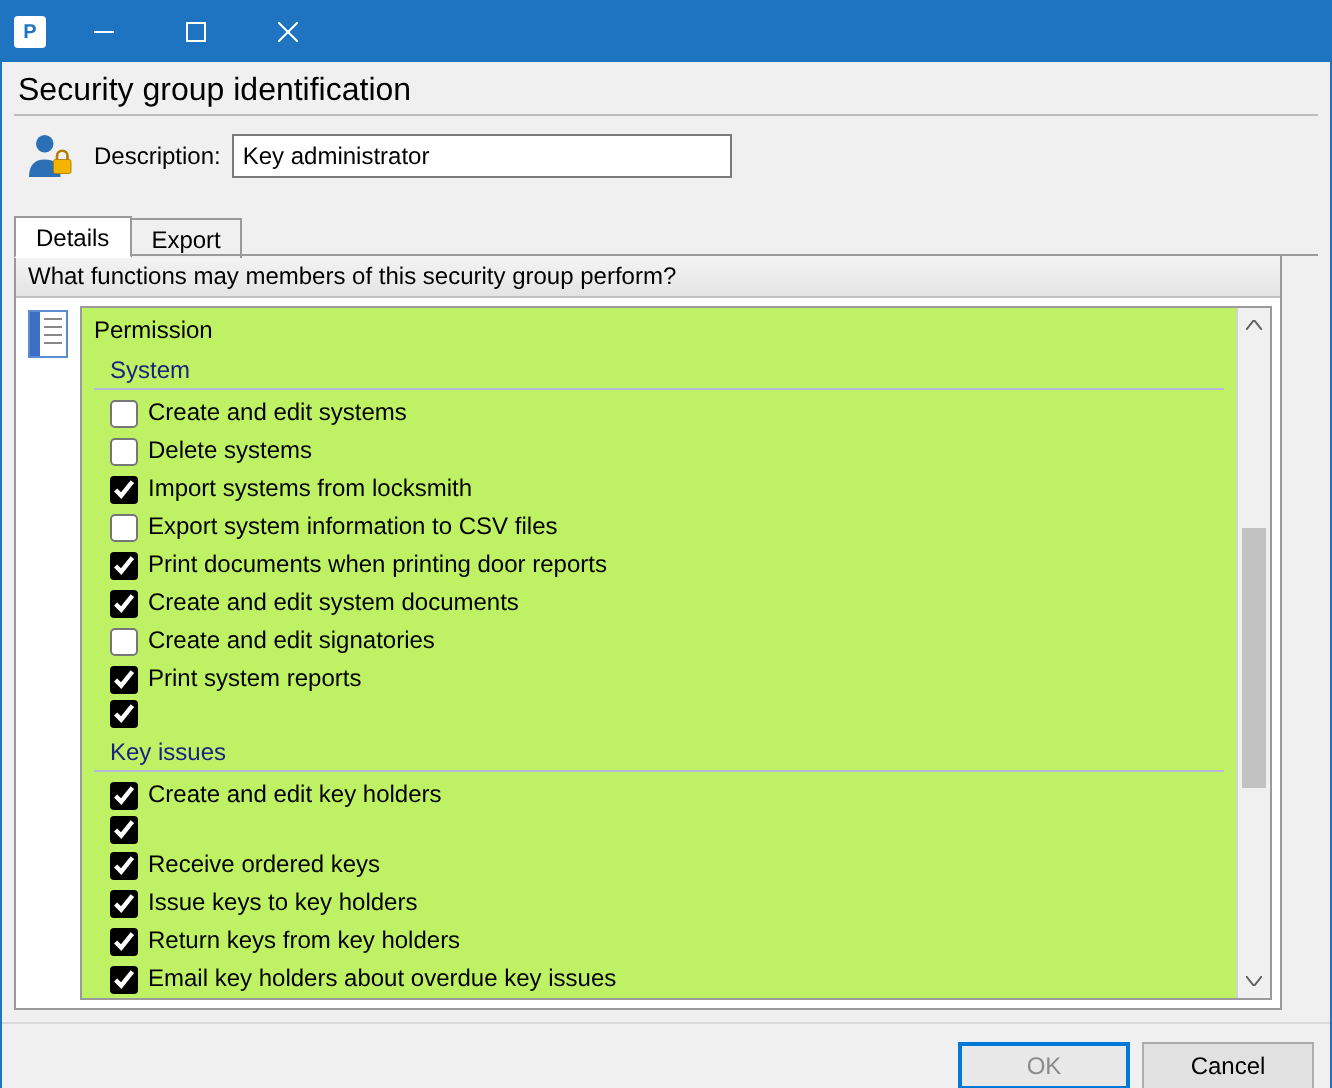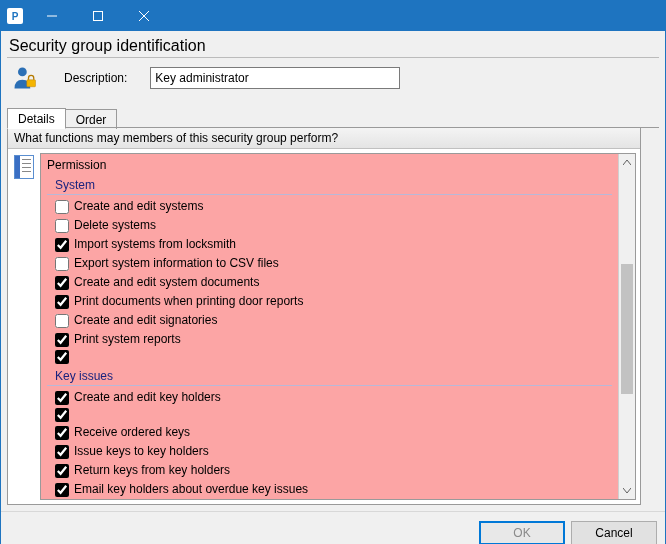--- a/index.html
+++ b/index.html
@@ -60,21 +60,20 @@
     top: 0;
     font-size: 16px;
     color: #000;
     padding: 2px 0 2px 2px;
   }
   .groupbox .gb-body {
     border-top: 1px solid #bbb;
     padding: 6px 4px 10px 4px;
     display: flex;
     align-items: center;
-    gap: 17px;
   }
   .person-icon {
     width: 28px; height: 28px;
     margin-right: 8px;
     position: relative;
   }
   .person-icon svg { width: 28px; height: 28px; }
 
   .desc-label { margin-right: 6px; }
   .desc-input {
@@ -166,21 +165,21 @@
   .left-icon-col .list-icon .lines {
     position: absolute; left: 7px; top: 3px; right: 2px;
   }
   .left-icon-col .list-icon .lines div {
     height: 1px; background: #888; margin-bottom: 3px;
   }
 
   .perm-panel {
     flex: 1;
     border: 1px solid #9a9a9a;
-    background: #fca5a5;
+    background: #bef264;
     display: flex;
     min-height: 0;
   }
   .perm-scroll {
     flex: 1;
     overflow: hidden;
     padding: 0;
   }
   .perm-header {
     padding: 4px 6px 2px 6px;
@@ -300,21 +299,21 @@
           </svg>
         </div>
         <span class="desc-label">Description:</span>
         <input class="desc-input" type="text" value="Key administrator" style="">
       </div>
     </div>
 
     <div class="tabs">
       <div class="tab-strip-line"></div>
       <div class="tab active">Details</div>
-      <div class="tab">Order</div>
+      <div class="tab">Export</div>
     </div>
 
     <div class="tab-pane">
       <div class="prompt-bar">What functions may members of this security group perform?</div>
 
       <div class="perm-area">
         <div class="left-icon-col">
           <div class="list-icon">
             <div class="lines">
                 <div></div>
@@ -342,25 +341,25 @@
               <div class="perm-item">
                 <input type="checkbox" checked="" style="">
                 <label>Import systems from locksmith</label>
               </div>
               <div class="perm-item">
                 <input type="checkbox" style="">
                 <label>Export system information to CSV files</label>
               </div>
               <div class="perm-item">
                 <input type="checkbox" checked="" style="">
+                <label>Print documents when printing door reports</label>
+              </div>
+              <div class="perm-item">
+                <input type="checkbox" checked="" style="">
                 <label>Create and edit system documents</label>
-              </div>
-              <div class="perm-item">
-                <input type="checkbox" checked="" style="">
-                <label>Print documents when printing door reports</label>
               </div>
               <div class="perm-item">
                 <input type="checkbox" style="">
                 <label>Create and edit signatories</label>
               </div>
               <div class="perm-item">
                 <input type="checkbox" checked="" style="">
                 <label>Print system reports</label>
               </div>
               <div class="perm-item">

